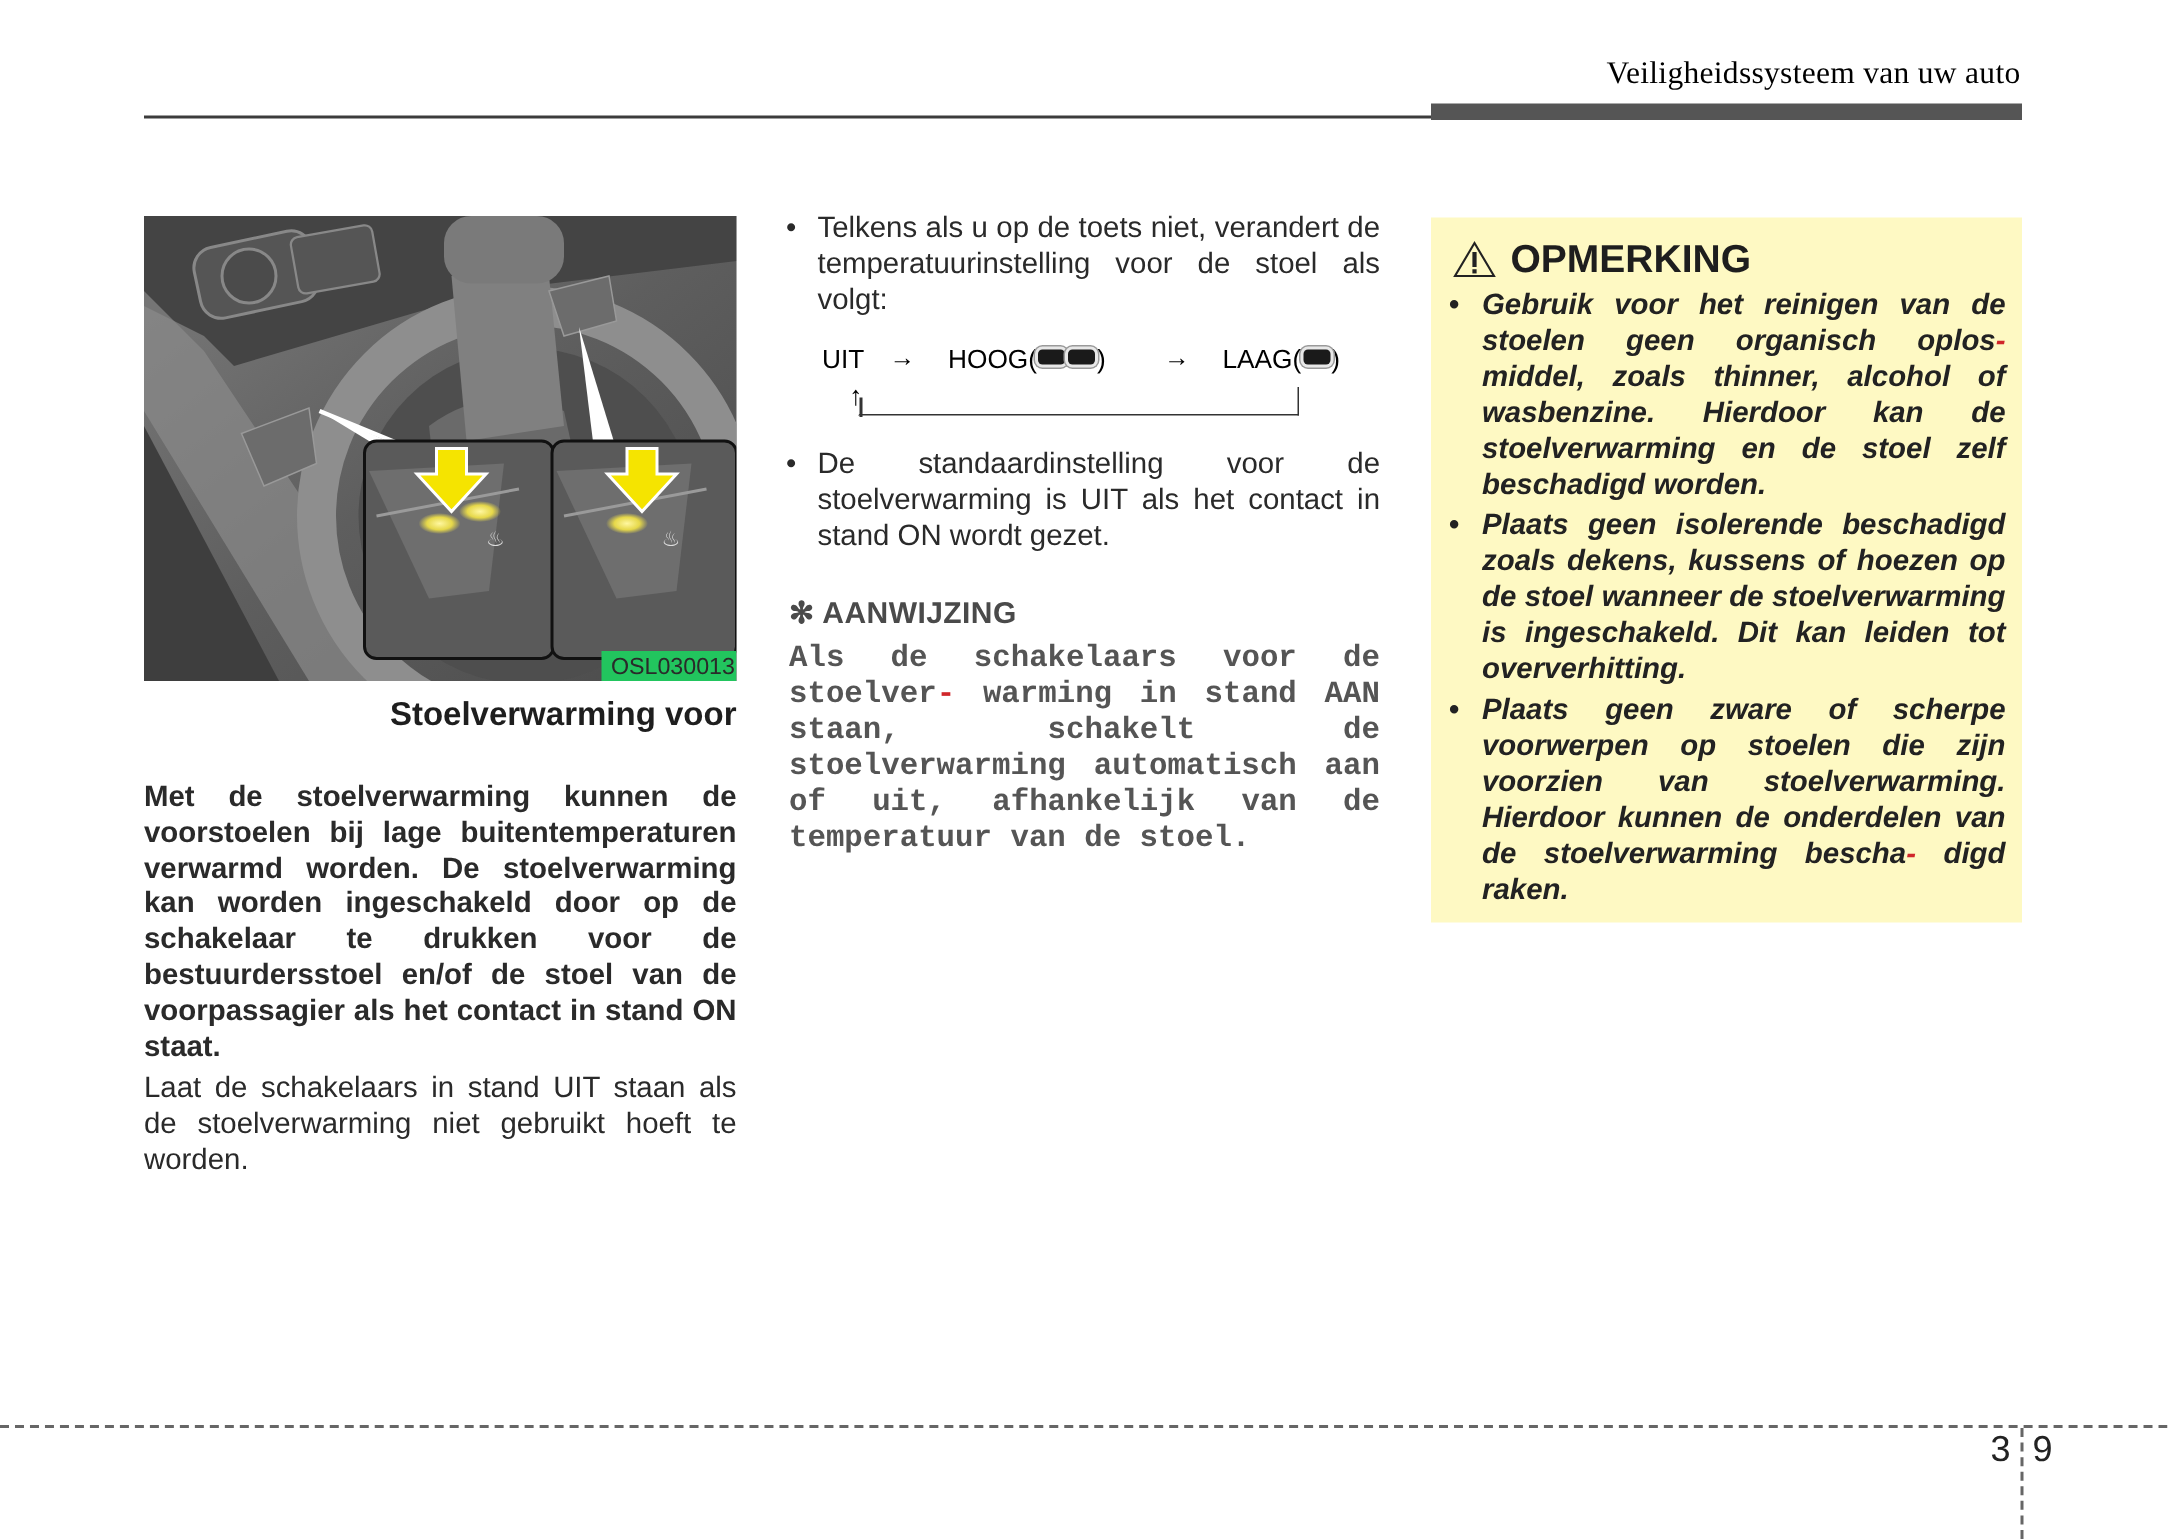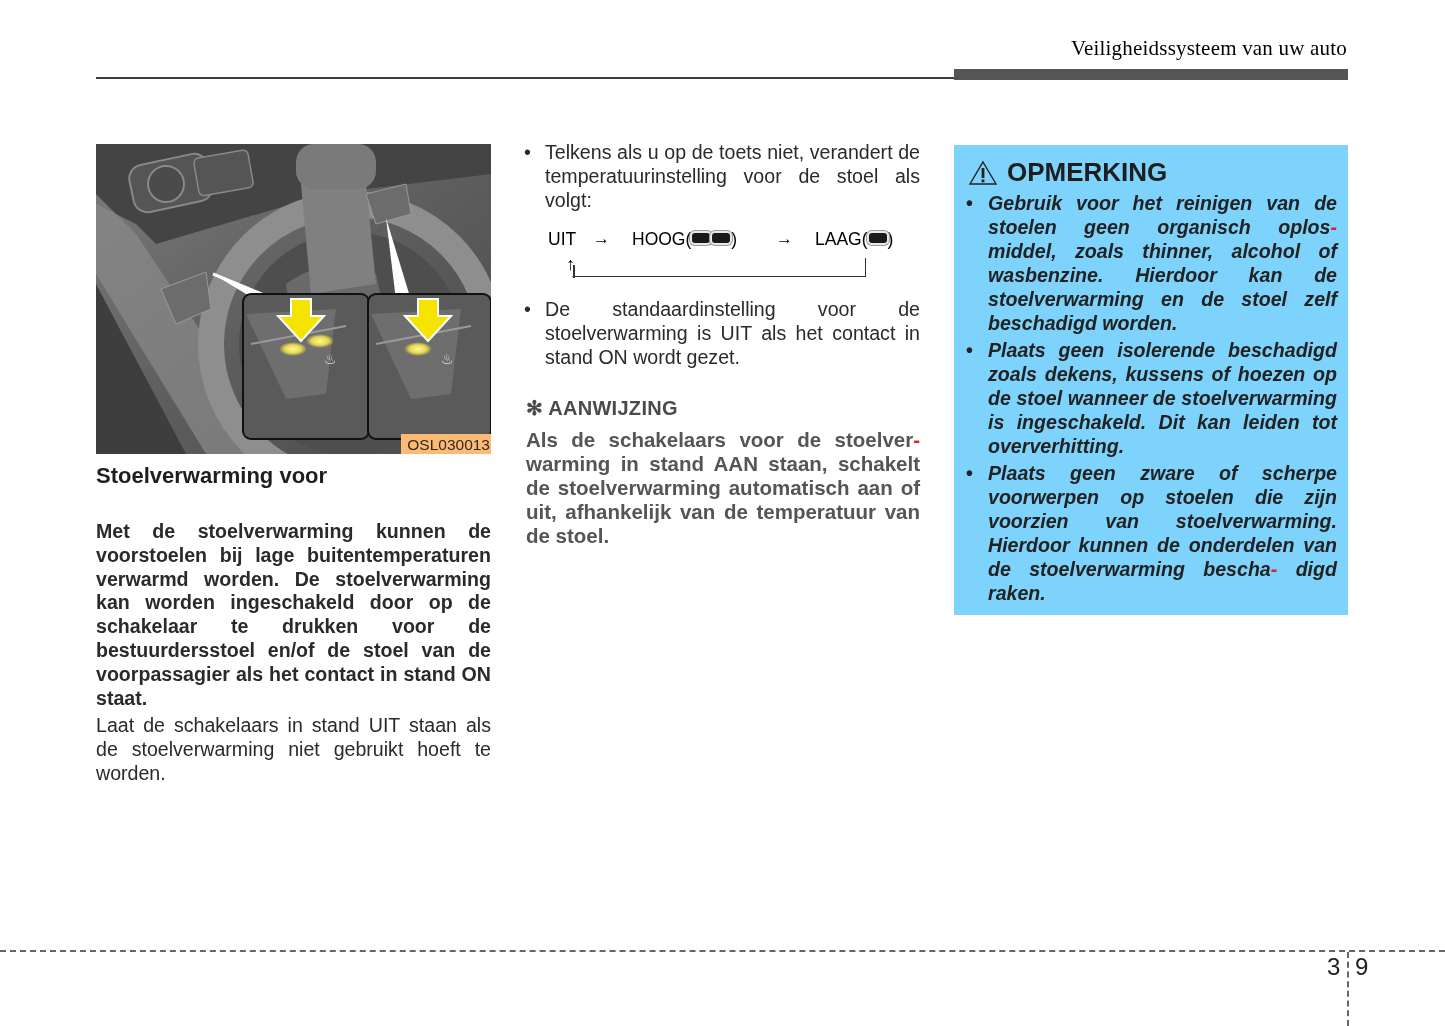--- a/index.html
+++ b/index.html
@@ -6,48 +6,48 @@
   body { width: 1445px; height: 1026px; position: relative; overflow: hidden; font-family: "Liberation Sans", sans-serif; color: #1e1e1e; }
 
   
   .hdr-title { position: absolute; right: 98px; top: 36px; font-family: "Liberation Serif", serif; font-size: 21px; color: #000000; letter-spacing: 0.2px; white-space: nowrap; }
   .hdr-rule { position: absolute; left: 96px; top: 77px; width: 860px; height: 2px; background: #3c3c3c; }
   .hdr-bar { position: absolute; left: 954px; top: 69px; width: 394px; height: 11px; background: #555555; }
 
   
   .figure { position: absolute; left: 96px; top: 144px; width: 395px; height: 310px; overflow: hidden; background: #6b6b6b; }
   .figure svg { display: block; }
-  .fig-label { position: absolute; right: 0; bottom: 0; background: #fdba74; color: #2a2a2a; font-size: 15.5px; padding: 2px 1px 0 6px; line-height: 18px; }
+  .fig-label { position: absolute; right: 0; bottom: 0; background: #22c55e; color: #2a2a2a; font-size: 15.5px; padding: 2px 1px 0 6px; line-height: 18px; }
 
-  .sec-title { position: absolute; left: 96px; top: 463px; width: 395px; font-weight: bold; font-size: 22px; line-height: 25px; color: #1e1e1e; }
+  .sec-title { position: absolute; left: 96px; top: 463px; width: 395px; font-weight: bold; font-size: 22px; line-height: 25px; color: #1e1e1e; text-align: right; }
   .body-p { position: absolute; left: 96px; width: 395px; font-size: 19.6px; line-height: 23.8px; text-align: justify; color: #2a2a2a; margin: 0; }
   .p1 { top: 520px; font-weight: bold; }
   .p2 { top: 714px; }
 
   
   .bullet { position: absolute; left: 524px; width: 396px; font-size: 19.6px; line-height: 23.8px; color: #2a2a2a; }
   .bullet .dot { position: absolute; left: 0; top: 0; width: 20px; }
   .bullet .txt { margin-left: 21px; text-align: justify; }
   .b1 { top: 141px; }
   .b2 { top: 298px; }
 
   .seq { position: absolute; left: 548px; top: 228px; width: 372px; height: 56px; font-size: 17.5px; color: #000000; }
   .seq span { position: absolute; top: 0; white-space: nowrap; line-height: 22px; }
   .seq .arrow { font-size: 17px; }
   .chip { display: inline-block; width: 18px; height: 10px; background: #1a1a1a; border-radius: 3px; vertical-align: middle; margin: 0 1px; box-shadow: 0 0 0 2px #e8e8e8, 0 0 0 3px #9a9a9a; position: relative; top: -2px; }
   .seq .loop { position: absolute; left: 24px; top: 30px; width: 292px; height: 18px; border-left: 1.5px solid #333; border-bottom: 1.5px solid #333; border-right: 1.5px solid #333; border-left-color: transparent; }
   .seq .up-arrow { position: absolute; left: 18px; top: 27px; font-size: 18px; line-height: 18px; }
   .seq .up-line { position: absolute; left: 25px; top: 37px; width: 1.5px; height: 13px; background: #333; }
 
   .note-title { position: absolute; left: 526px; top: 396px; font-weight: bold; font-size: 20px; color: #4a4a4a; letter-spacing: 0.3px; }
-  .note-body { position: absolute; left: 526px; top: 428px; width: 394px; font-family: Liberation Sans, sans-serif; font-weight: bold; font-size: 20.5px; line-height: 24px; text-align: justify; color: #555555; }
+  .note-body { position: absolute; left: 526px; top: 428px; width: 394px; font-family: Liberation Mono, monospace; font-weight: bold; font-size: 20.5px; line-height: 24px; text-align: justify; color: #555555; }
   .hy { color: #d0262a; }
 
   
-  .warn { position: absolute; left: 954px; top: 145px; width: 394px; height: 470px; background: #7dd3fc; }
+  .warn { position: absolute; left: 954px; top: 145px; width: 394px; height: 470px; background: #fef9c3; }
   .warn-title { position: absolute; left: 14px; top: 12px; font-weight: bold; font-size: 26px; color: #1e1e1e; display: flex; align-items: center; }
   .warn-title svg { margin-right: 9px; }
   .warn-list { position: absolute; left: 12px; top: 46px; width: 371px; font-weight: bold; font-style: italic; font-size: 19.6px; line-height: 24px; color: #222; }
   .warn-item { position: relative; padding-left: 22px; text-align: justify; margin-bottom: 3px; }
   .warn-item .dot { position: absolute; left: 0; top: 0; font-style: normal; }
 
   
   .foot-line { position: absolute; left: 0; top: 950px; width: 1445px; height: 0; border-top: 2px dashed #666; }
   .foot-vline { position: absolute; left: 1347px; top: 952px; height: 74px; width: 0; border-left: 2px dashed #666; }
   .pg { position: absolute; top: 953px; font-size: 24px; color: #222; }

